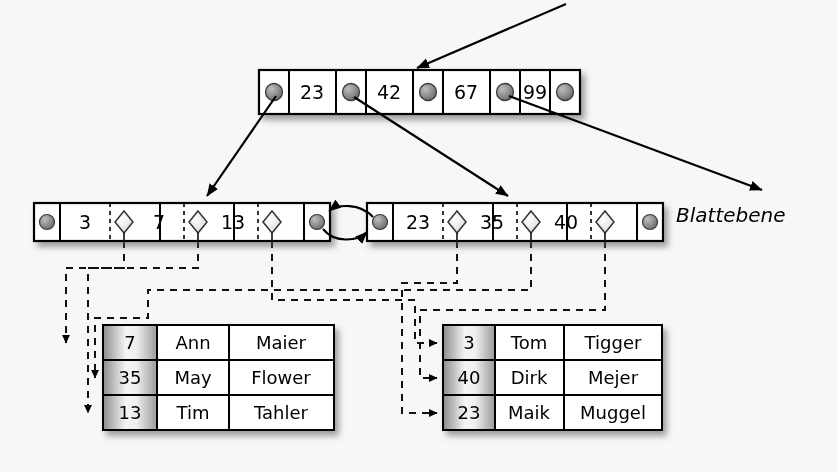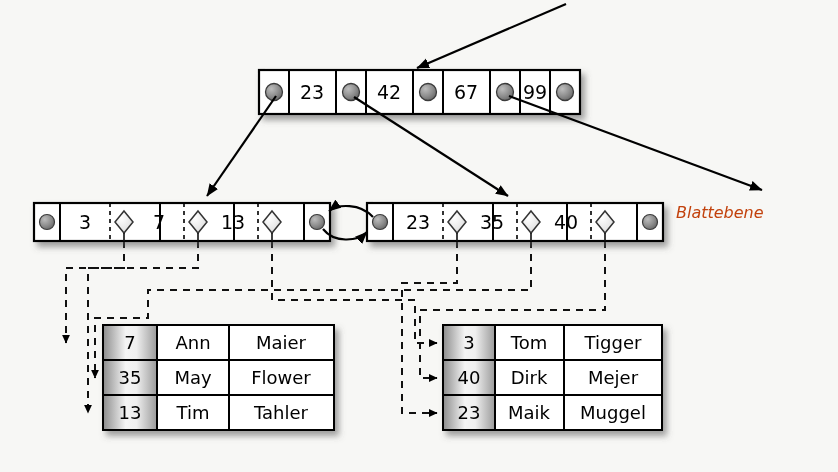--- a/index.html
+++ b/index.html
@@ -42,22 +42,22 @@
     font-family: "DejaVu Sans", sans-serif;
     font-size: 18px;
     fill: #000;
     text-anchor: middle;
     dominant-baseline: middle;
   }
   .side-label {
     position: absolute;
     font-family: "DejaVu Sans", sans-serif;
     font-style: italic;
-    font-size: 16px;
-    color: #c2410c;
+    font-size: 20px;
+    color: #000000;
     white-space: nowrap;
     z-index: 5;
   }
   #label-blattebene { left: 676px; top: 203px; }
   #label-hauptdatei { left: 676px; top: 330px; }
 </style>
 </head>
 <body>
 
 <div id="stage">

